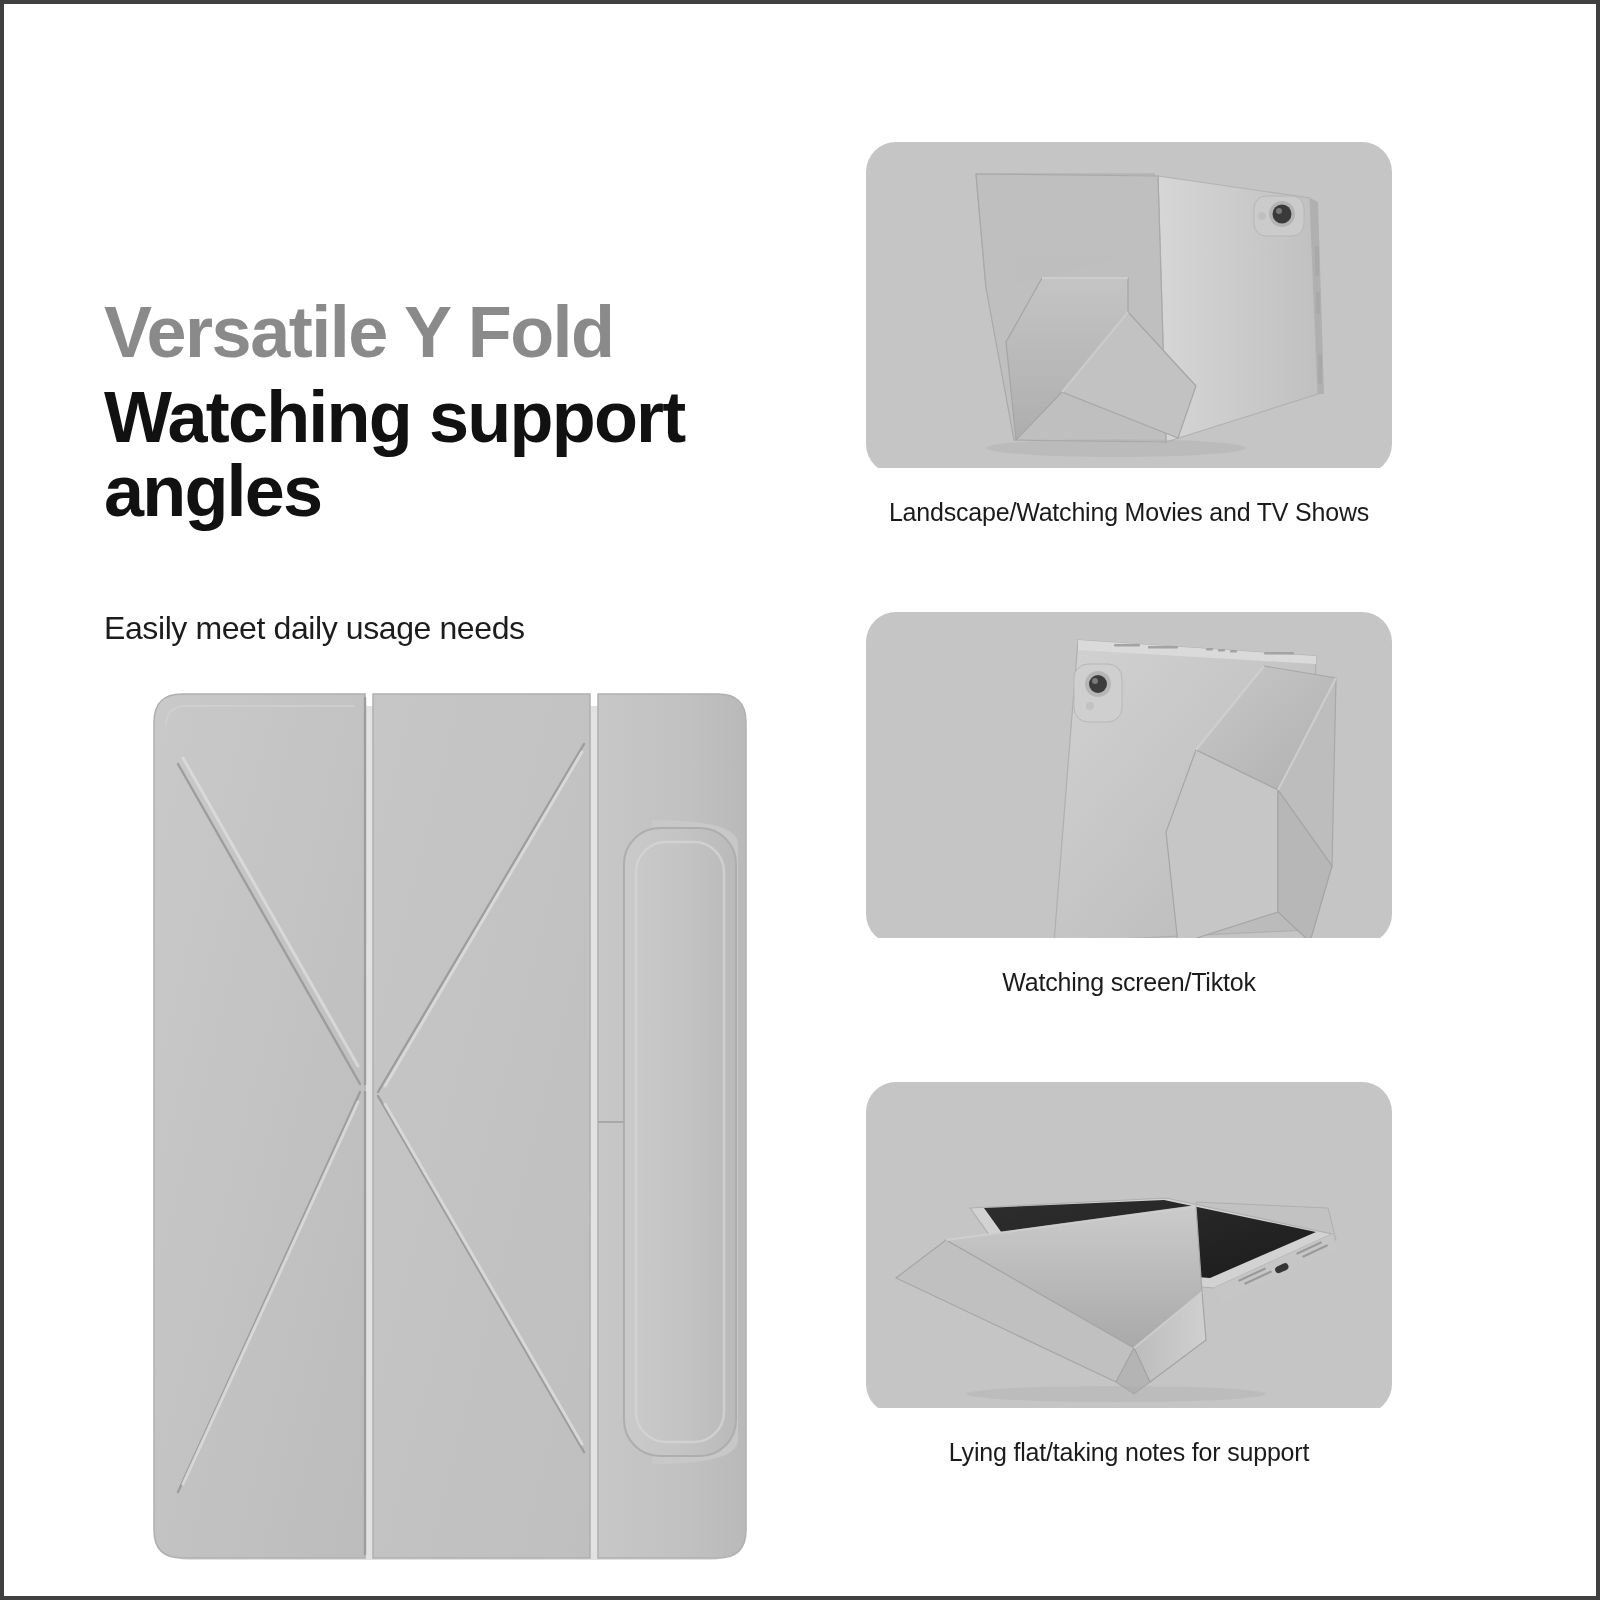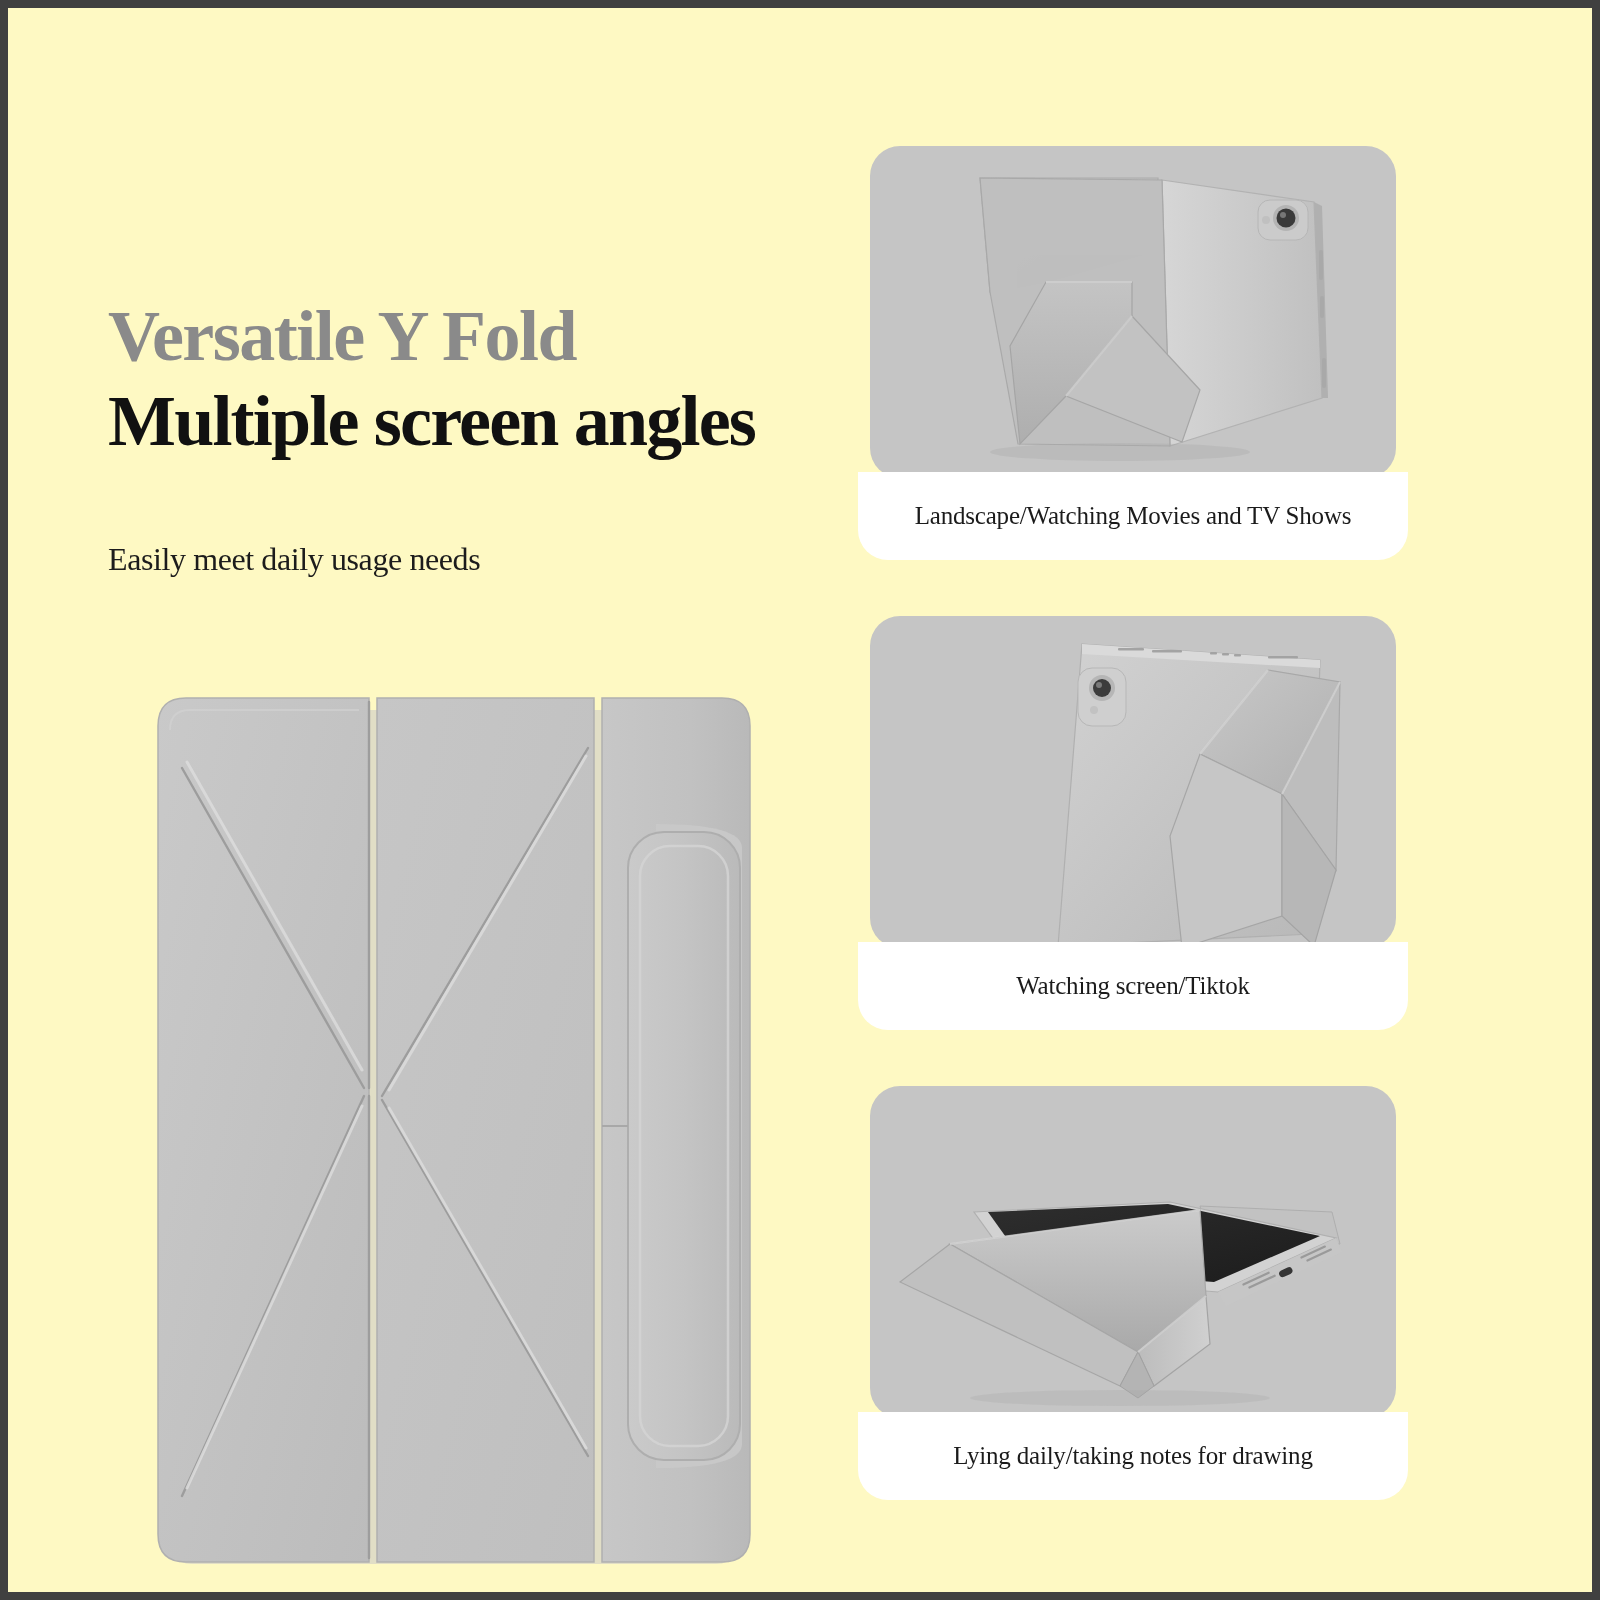--- a/index.html
+++ b/index.html
@@ -12,23 +12,22 @@
 
   body {
     background: #dcdcdc;
     font-family: "Liberation Sans", sans-serif;
     position: relative;
   }
 
   #page {
     position: absolute;
     inset: 0;
-    background: #fef9c3;
-    border: 8px solid #404040;
-    font-family: Liberation Serif, serif;
+    background: #ffffff;
+    border: 4px solid #404040;
   }
 
   
   .copy {
     position: absolute;
     left: 100px;
     top: 292px;
     width: 740px;
   }
 
@@ -112,21 +111,21 @@
     white-space: nowrap;
   }
 </style>
 </head>
 <body>
 
 <div id="page">
 
   <div class="copy">
     <div class="eyebrow">Versatile Y Fold</div>
-    <div class="headline">Multiple screen angles</div>
+    <div class="headline">Watching support angles</div>
     <div class="subhead">Easily meet daily usage needs</div>
   </div>
 
   <div class="hero">
     <svg viewBox="0 0 596 868" xmlns="http://www.w3.org/2000/svg">
       <defs>
         <linearGradient id="panelGrad" x1="0" y1="0" x2="1" y2="1">
           <stop offset="0%" stop-color="#c9c9c9"></stop>
           <stop offset="55%" stop-color="#c2c2c2"></stop>
           <stop offset="100%" stop-color="#bcbcbc"></stop>
@@ -338,17 +337,17 @@
 
         <g fill="none" stroke="#dcdcdc" stroke-width="2" opacity="0.7">
           <line x1="80" y1="158" x2="330" y2="124"></line>
           <line x1="268" y1="266" x2="336" y2="210"></line>
         </g>
 
         <ellipse cx="250" cy="312" rx="150" ry="8" fill="#a8a8a8" opacity="0.3"></ellipse>
       </svg>
     </div>
     <div class="card-caption">
-      <span>Lying daily/taking notes for drawing</span>
+      <span>Lying flat/taking notes for support</span>
     </div>
   </div>
 
 </div>
 
 </body></html>

